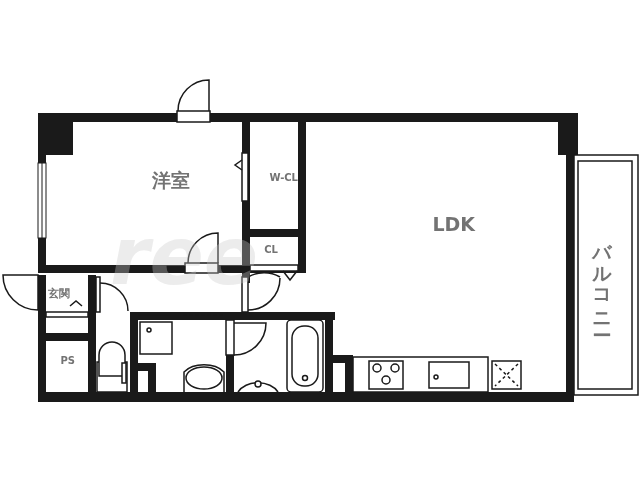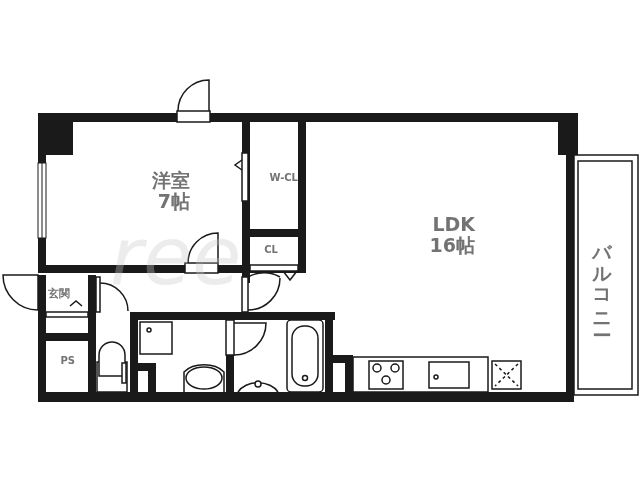--- a/index.html
+++ b/index.html
@@ -3,21 +3,21 @@
 <meta charset="utf-8">
 <style>
   html,body{margin:0;padding:0;background:#ffffff;}
   body{width:640px;height:480px;position:relative;overflow:hidden;font-family:"DejaVu Sans",sans-serif;}
   #plan{position:absolute;left:0;top:0;width:640px;height:480px;}
   .lbl{position:absolute;font-weight:bold;color:#737373;text-align:right;line-height:1.1;font-family:"DejaVu Sans",sans-serif;}
   .big{font-size:19px;}
   .mid{font-size:10px;}
   .sm{font-size:11px;}
   .vert{writing-mode:vertical-rl;letter-spacing:2px;}
-  .wm{position:absolute;left:110px;top:210px;font-size:80px;color:rgba(200,200,200,0.35);font-family:"DejaVu Sans",sans-serif;font-style:italic;pointer-events:none;}
+  .wm{position:absolute;left:110px;top:210px;font-size:80px;color:rgba(200,200,200,0.35);font-family:"DejaVu Sans",sans-serif;font-style:italic;pointer-events:none;font-weight:bold;}
 </style>
 </head>
 <body>
 
 <svg id="plan" viewBox="0 0 640 480" xmlns="http://www.w3.org/2000/svg">
   <g fill="#1a1a1a" stroke="none">
 
     <rect x="38" y="113" width="540" height="9"></rect>
 
     <rect x="38" y="113" width="35" height="42"></rect>
@@ -133,29 +133,27 @@
 
     <rect x="574" y="155" width="64" height="240"></rect>
     <rect x="578" y="161" width="54" height="228"></rect>
   </g>
 </svg>
 
 <div class="wm">ree</div>
 
 <div class="lbl big" style="left:110px;top:170px;width:80px;">
   <div>洋室</div>
-  <div>7帖</div>
 </div>
 
 <div class="lbl mid" style="left:250px;top:172px;width:48px;">W-CL</div>
 
 <div class="lbl mid" style="left:250px;top:244px;width:28px;">CL</div>
 
 <div class="lbl big" style="left:395px;top:214px;width:80px;">
   <div>LDK</div>
-  <div>16帖</div>
 </div>
 
 <div class="lbl big vert" style="left:592px;top:230px;">バルコニー</div>
 
 <div class="lbl sm" style="left:46px;top:288px;width:24px;">玄関</div>
 
 <div class="lbl mid" style="left:46px;top:355px;width:29px;">PS</div>
 
 </body></html>

